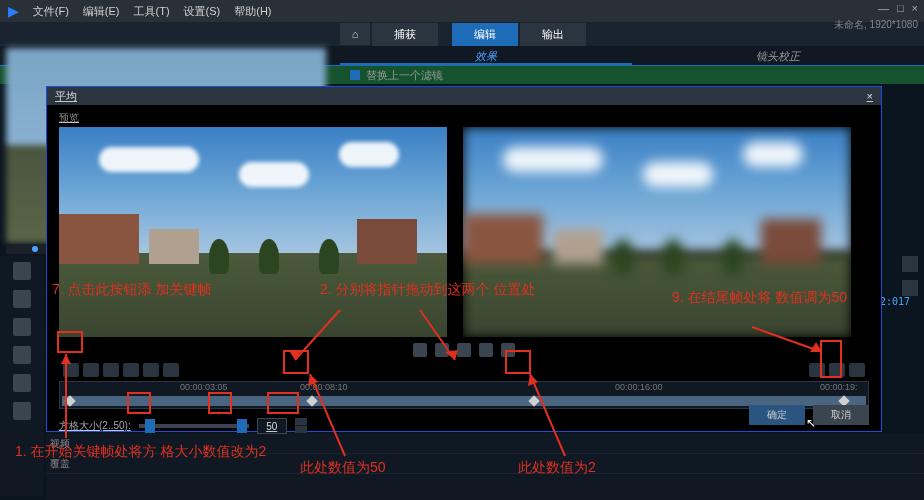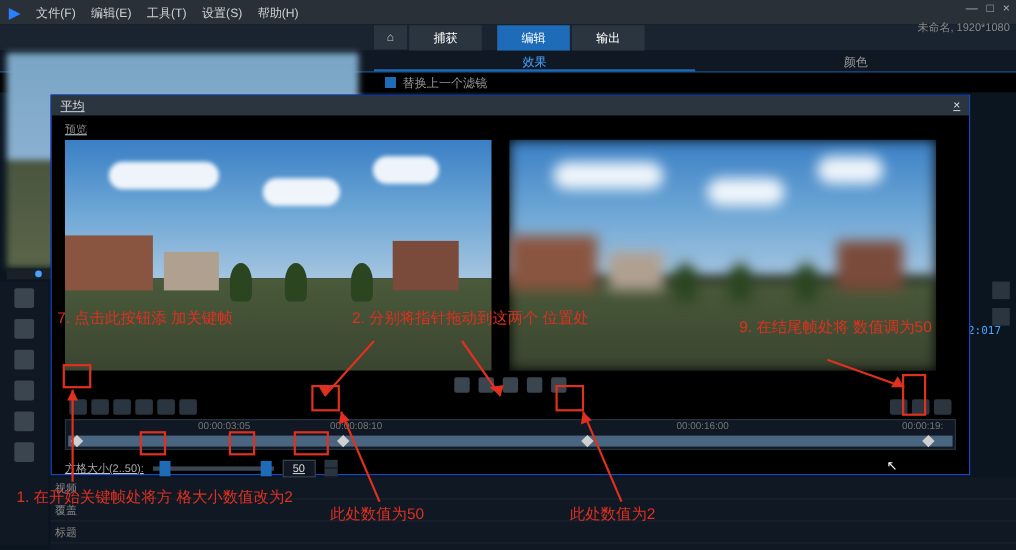--- a/index.html
+++ b/index.html
@@ -6,24 +6,24 @@
 body{background:#0a1520;color:#c0c8d0;width:924px;height:500px;overflow:hidden;position:relative;}
 .top-menu{height:22px;background:#2a3038;display:flex;align-items:center;padding:0 8px;gap:14px;}
 .top-menu .logo{color:#2a7fff;font-size:14px;}
 .top-menu span{color:#d0d0d0;cursor:pointer;}
 .win-controls{position:absolute;right:6px;top:2px;display:flex;gap:8px;color:#aaa;}
 .project-info{position:absolute;right:6px;top:18px;color:#888;font-size:10px;}
 .tab-bar{height:24px;background:#1a2430;display:flex;align-items:center;}
 .tab-bar .home{width:30px;height:22px;background:#2a3540;display:flex;align-items:center;justify-content:center;margin-left:340px;}
 .tab-btn{padding:4px 22px;background:#2a3540;margin-left:2px;color:#fff;}
 .tab-btn.active{background:#1e6bb8;margin-left:14px;}
-.sub-tabs{height:20px;background:#0f1823;display:flex;padding-left:340px;border-bottom:1px solid #1e6bb8;}
+.sub-tabs{height:20px;background:#0f1823;display:flex;padding-left:340px;border-bottom:1px solid #1e6bb8;font-style:italic;}
 .sub-tab{flex:1;text-align:center;color:#999;padding:3px 0;}
 .sub-tab.active{color:#4aa3ff;border-bottom:2px solid #1e6bb8;}
-.filter-row{height:18px;padding-left:350px;background:#000000;display:flex;align-items:center;gap:6px;color:#999;font-size:10px;}
+.filter-row{height:18px;padding-left:350px;background:#14532d;display:flex;align-items:center;gap:6px;color:#999;font-size:10px;}
 .check{width:10px;height:10px;background:#1e6bb8;display:inline-block;}
 .left-preview{position:absolute;left:6px;top:48px;width:320px;height:195px;background:linear-gradient(180deg,#7aa5c5 0%,#8ab0d0 50%,#4a5540 50%,#5a6548 100%);filter:blur(3px);}
 .left-markers{position:absolute;left:6px;top:244px;width:320px;height:10px;background:#1a2028;}
 .left-markers::before,.left-markers::after{content:"";position:absolute;width:6px;height:6px;background:#4aa3ff;border-radius:50%;top:2px;}
 .left-markers::before{left:26px;}
 .left-markers::after{left:306px;}
 .left-toolbar{position:absolute;left:0;top:256px;width:44px;height:240px;background:#0f1823;display:flex;flex-direction:column;align-items:center;gap:10px;padding-top:6px;}
 .tool-icon{width:18px;height:18px;background:#3a4550;border-radius:2px;}
 .modal{position:absolute;left:46px;top:86px;width:836px;height:346px;background:#000000;border:1px solid #1d4ed8;z-index:10;text-decoration:underline;}
 .modal-header{height:18px;background:#2a3540;display:flex;align-items:center;justify-content:space-between;padding:0 8px;}
@@ -98,21 +98,21 @@
 
 <div class="tab-bar">
   <div class="home">⌂</div>
   <div class="tab-btn">捕获</div>
   <div class="tab-btn active">编辑</div>
   <div class="tab-btn">输出</div>
 </div>
 
 <div class="sub-tabs">
   <div class="sub-tab active">效果</div>
-  <div class="sub-tab">颜色</div>
+  <div class="sub-tab">镜头校正</div>
 </div>
 <div class="filter-row">
   <span class="check"></span>
   <span>替换上一个滤镜</span>
 </div>
 
 <div class="left-preview"></div>
 <div class="left-markers"></div>
 
 <div class="left-toolbar">
@@ -129,23 +129,20 @@
   <div class="side-tool"></div>
   <div class="side-tool"></div>
 </div>
 
 <div class="bottom-tracks">
   <div class="track-row">
       <span class="track-label">视频</span>
     </div>
   <div class="track-row">
       <span class="track-label">覆盖</span>
-    </div>
-  <div class="track-row">
-      <span class="track-label">标题</span>
     </div>
 </div>
 
 <div class="modal">
   <div class="modal-header">
     <span>平均</span>
     <span class="close-x">×</span>
   </div>
   <div class="modal-body">
     <div class="preview-labels">
@@ -215,20 +212,24 @@
         <div class="slider-thumb" style="left:6px"></div>
         <div class="slider-thumb" style="left:98px"></div>
       </div>
       <input class="num-input" value="50" style="">
       <div class="spinner">
           <div></div>
           <div></div>
         </div>
     </div>
   </div>
+  <div class="modal-footer">
+    <div class="btn primary">确定</div>
+    <div class="btn">取消</div>
+  </div>
 </div>
 
 <div class="redbox" style="left:57px;top:331px;width:26px;height:22px"></div>
 <div class="redbox" style="left:283px;top:350px;width:26px;height:24px"></div>
 <div class="redbox" style="left:505px;top:350px;width:26px;height:24px"></div>
 <div class="redbox" style="left:820px;top:340px;width:22px;height:38px"></div>
 <div class="redbox" style="left:127px;top:392px;width:24px;height:22px"></div>
 <div class="redbox" style="left:208px;top:392px;width:24px;height:22px"></div>
 <div class="redbox" style="left:267px;top:392px;width:32px;height:22px"></div>
 

